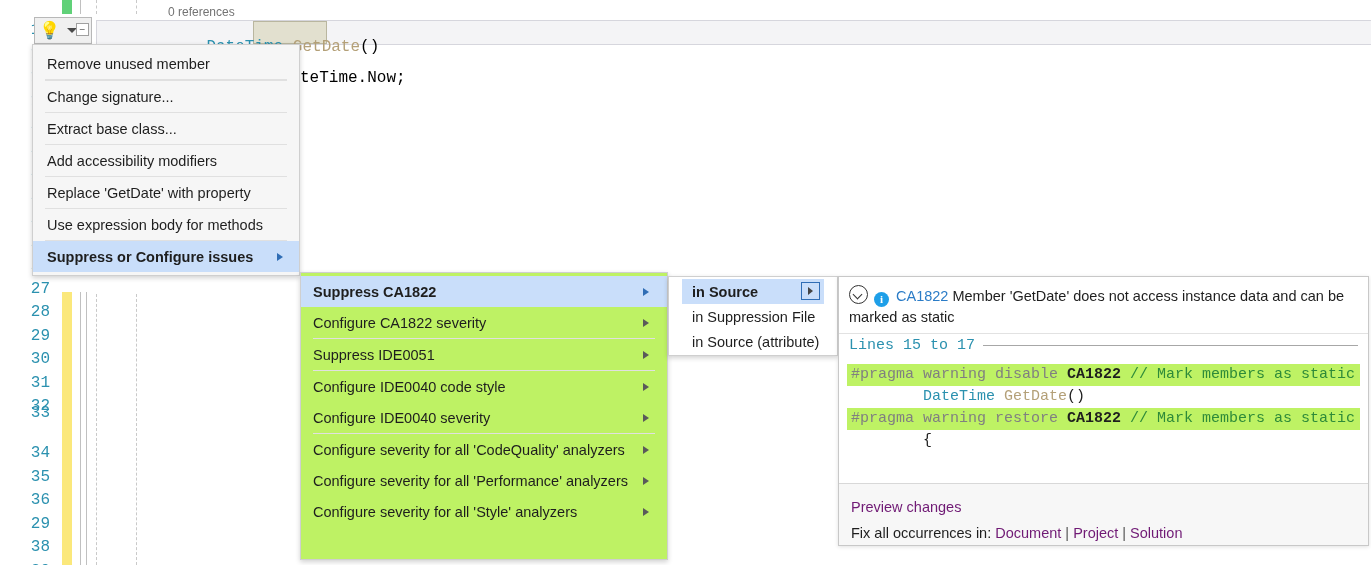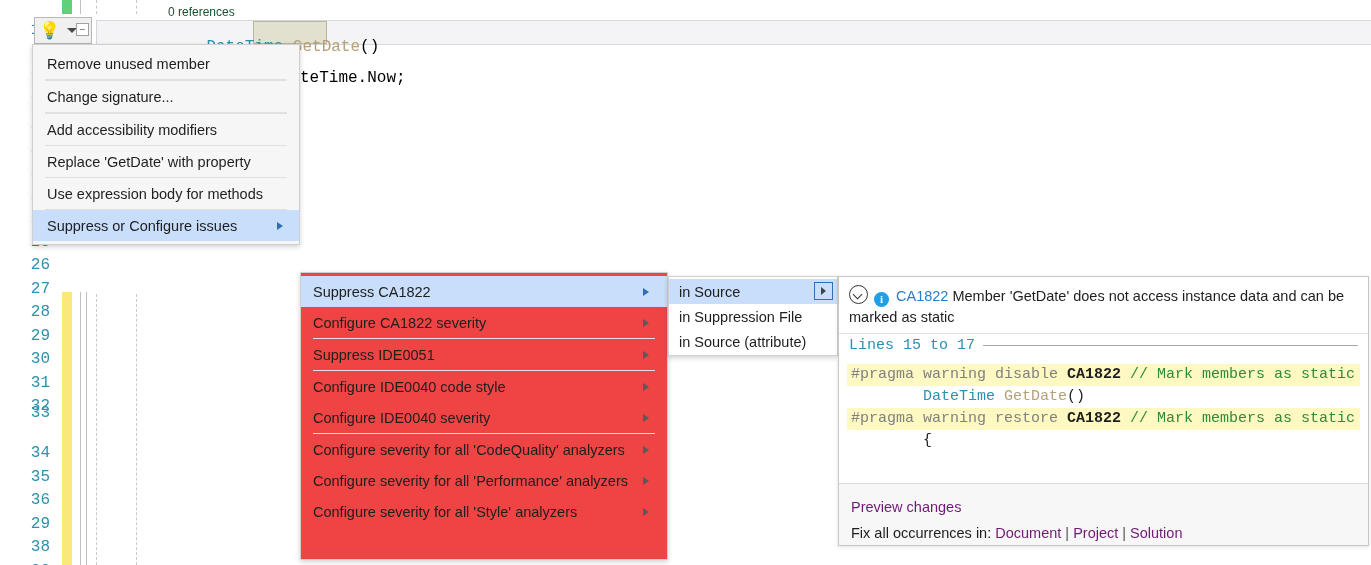--- a/index.html
+++ b/index.html
@@ -26,21 +26,21 @@
     position:absolute;width:0;border-left:1px dashed #c9c9c9;
   }
   .code-line{
     position:absolute;
     font-family:"Liberation Mono", monospace;font-size:16px;
     white-space:pre;line-height:16px;
   }
   .tok-type{color:#2b91af;}
   .tok-plain{color:#000000;}
   .tok-method{color:#b4a078;}
-  .tok-ref{color:#14532d;font-family:"Liberation Sans",sans-serif;font-size:12px;}
+  .tok-ref{color:#737373;font-family:"Liberation Sans",sans-serif;font-size:12px;}
   .sel-box{
     position:absolute;background:#e2e0cf;border:1px solid #b9b69f;
   }
   .codebox-outline{
     position:absolute;border:1px solid #d6d6dd;background:#f4f4f6;
   }
 
   
   #bulb{
     position:absolute;left:34px;top:17px;width:58px;height:27px;
@@ -62,40 +62,40 @@
   .menu{
     position:absolute;background:#f6f6f6;border:1px solid #cfcfcf;
     box-shadow:0 2px 5px rgba(0,0,0,.18);
     box-sizing:border-box;
   }
   .menu-item{
     position:relative;height:31px;display:flex;align-items:center;
     font-size:14.5px;color:#1e1e1e;padding-left:14px;
     box-sizing:border-box;white-space:nowrap;
   }
-  .menu-item.sel{background:#c9defa;}
+  .menu-item.sel{background:#c9defa;font-weight:bold;}
   .menu-item .arrow{
     position:absolute;top:50%;transform:translateY(-50%);
     width:0;height:0;border-top:4.5px solid transparent;border-bottom:4.5px solid transparent;
     border-left:6px solid #2f6db5;
   }
   .sep{height:1px;background:#e0e0e0;margin:0 12px;}
 
   
   #menu1{left:32px;top:44px;width:268px;padding:3px 0;}
   #menu1 .menu-item .arrow{right:16px;}
 
   
-  #menu2{left:300px;top:272px;width:368px;height:288px;padding:3px 0;background:#ef4444;}
+  #menu2{left:300px;top:272px;width:368px;height:288px;padding:3px 0;background:#bef264;}
   #menu2 .menu-item{padding-left:12px;font-size:14.5px;}
   #menu2 .menu-item .arrow{right:18px;border-left-color:#5a5a5a;}
   #menu2 .menu-item.sel .arrow{border-left-color:#2f6db5;}
 
   
-  #menu3{left:668px;top:276px;width:170px;height:80px;padding:2px 0;background:#ffffff;}
+  #menu3{left:668px;top:276px;width:170px;height:80px;padding:2px 13px;background:#ffffff;}
   #menu3 .menu-item{padding-left:10px;height:25px;font-size:14.5px;}
   #menu3 .sub-arrow-box{
     position:absolute;right:4px;top:3px;width:19px;height:18px;
     border:1px solid #2f6db5;box-sizing:border-box;
     display:flex;align-items:center;justify-content:center;background:#c9defa;
   }
   #menu3 .sub-arrow-box i{
     width:0;height:0;border-top:4px solid transparent;border-bottom:4px solid transparent;
     border-left:5px solid #444;display:block;
   }
@@ -130,21 +130,21 @@
   }
   #pv-lines .lbl{
     color:#2b91af;font-family:"Liberation Mono",monospace;font-size:15px;white-space:nowrap;
   }
   #pv-lines .rule{flex:1;height:1px;background:#a7a7a7;}
   #pv-code{
     position:relative;margin:10px 8px 0 8px;height:118px;overflow:hidden;
     font-family:"Liberation Mono",monospace;font-size:15px;line-height:22px;
   }
   #pv-code .row{white-space:pre;padding-left:4px;}
-  #pv-code .row.add{background:#fef9c3;}
+  #pv-code .row.add{background:#bef264;}
   .c-pragma{color:#808080;}
   .c-id{color:#1e1e1e;font-weight:bold;}
   .c-comment{color:#2e8b39;}
   .c-type{color:#2b91af;}
   .c-method{color:#b4a078;}
   .c-plain{color:#1e1e1e;}
   #pv-foot{
     position:absolute;left:0;right:0;bottom:0;height:62px;
     border-top:1px solid #d8d8d8;background:#f7f7f7;padding:10px 12px;
     box-sizing:border-box;font-size:14.5px;color:#1e1e1e;line-height:26px;
@@ -217,20 +217,23 @@
 <div class="menu" id="menu1">
     <div class="menu-item">
       <span>Remove unused member</span>
     </div>
     <div class="sep"></div>
     <div class="sep"></div>
     <div class="menu-item">
       <span>Change signature...</span>
     </div>
     <div class="sep"></div>
+    <div class="menu-item">
+      <span>Extract base class...</span>
+    </div>
     <div class="sep"></div>
     <div class="menu-item">
       <span>Add accessibility modifiers</span>
     </div>
     <div class="sep"></div>
     <div class="menu-item">
       <span>Replace 'GetDate' with property</span>
     </div>
     <div class="sep"></div>
     <div class="menu-item">

